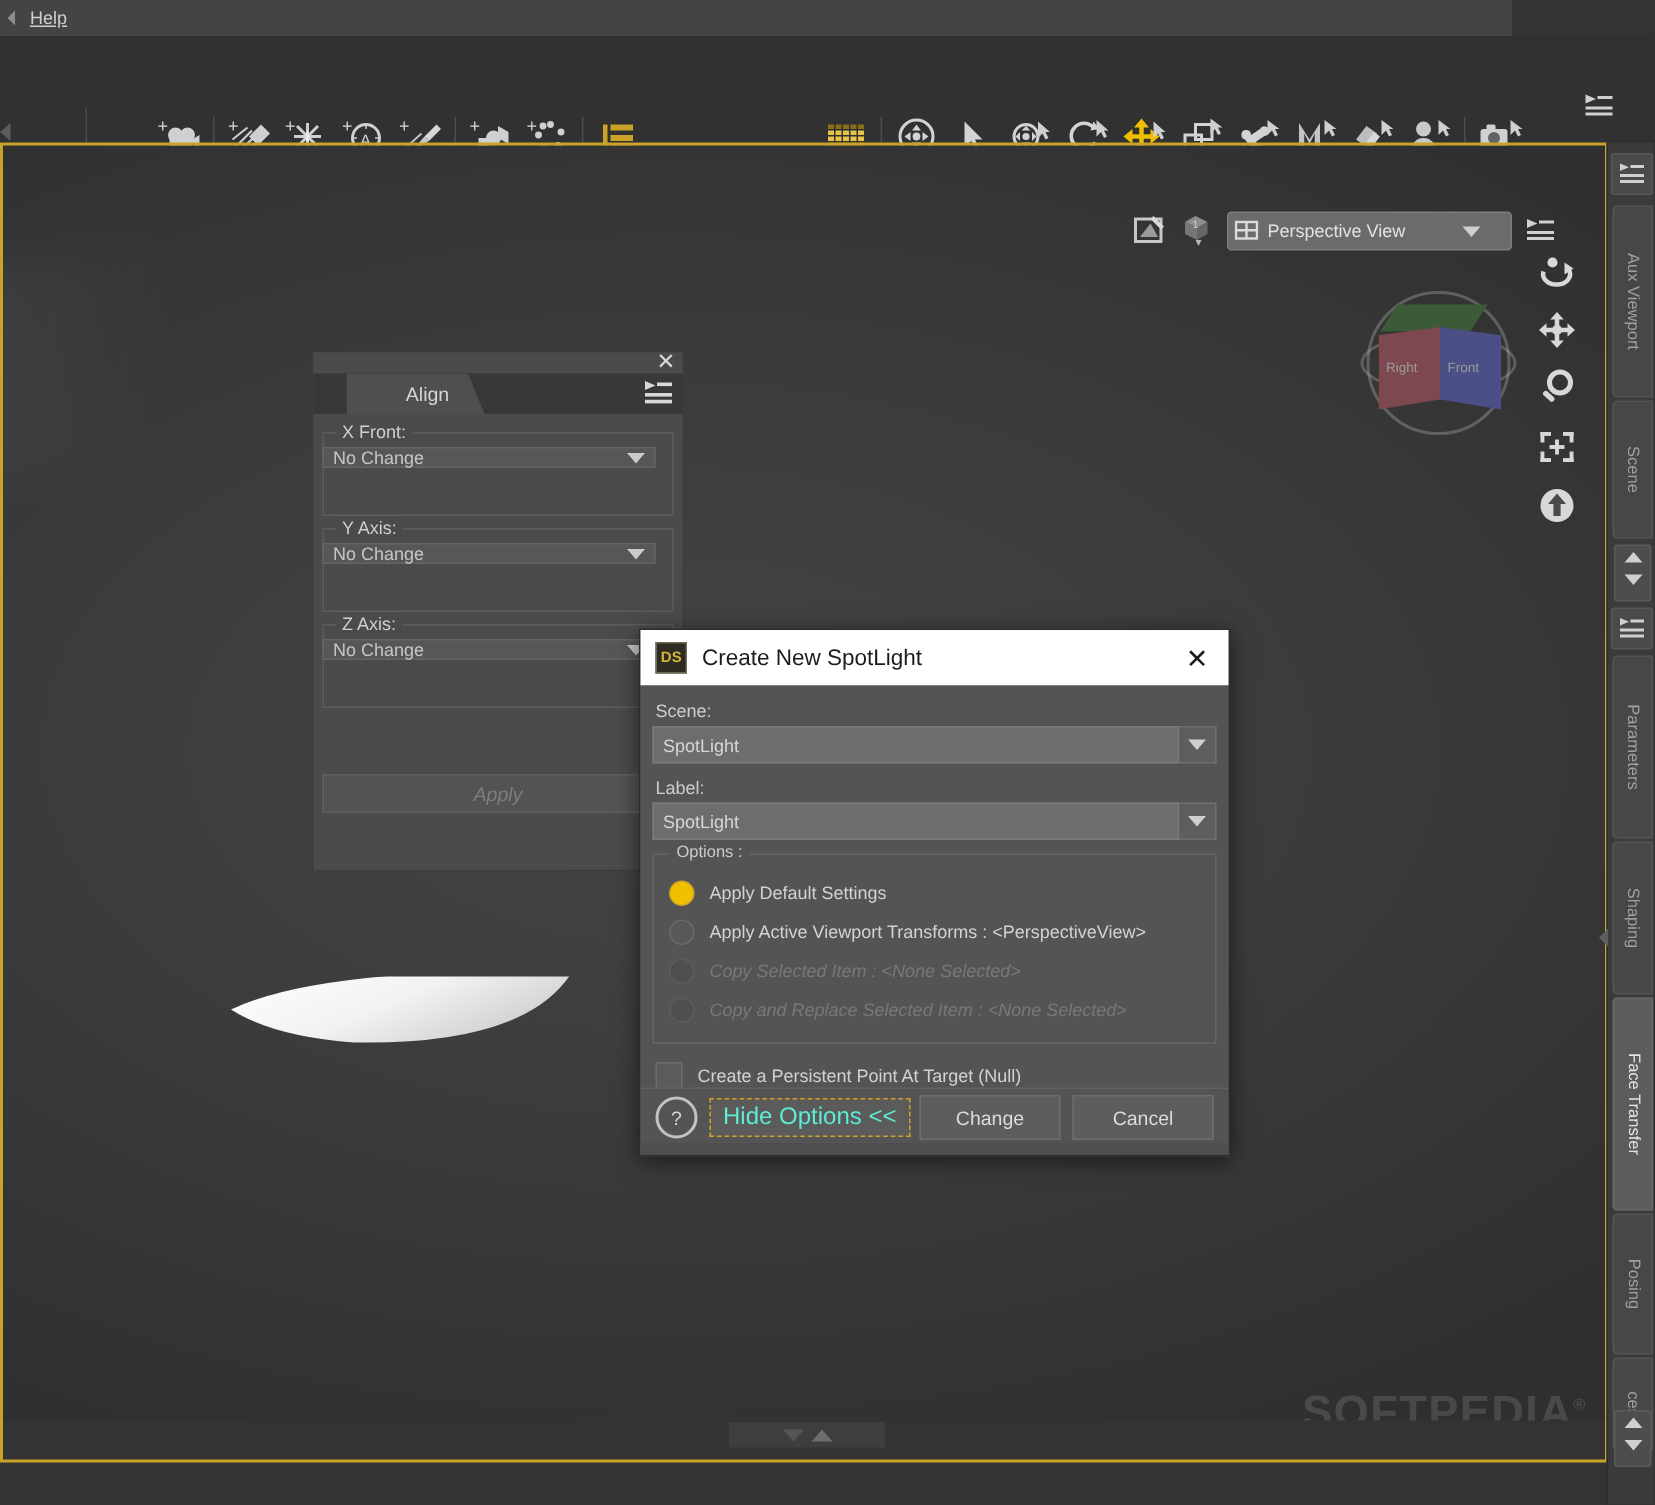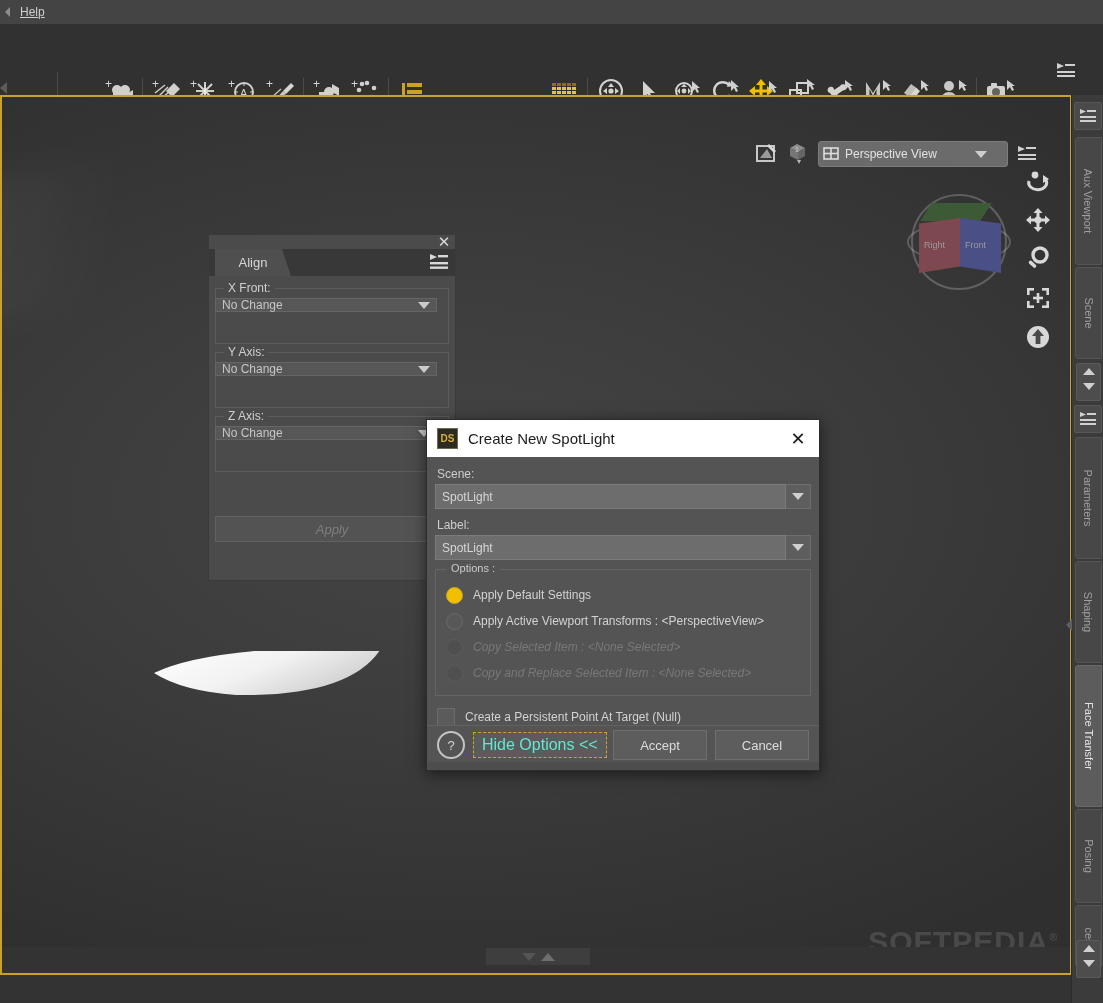--- a/index.html
+++ b/index.html
@@ -6,21 +6,21 @@
   body{
     width:1103px;height:1003px;overflow:hidden;
     background:#3a3a3a;
     font-family:"Liberation Sans", sans-serif;
     font-size:12px;color:#c9c9c9;
     -webkit-font-smoothing:antialiased;
   }
   #app{position:relative;width:1103px;height:1003px;overflow:hidden;background:#333;}
 
   
-  .menubar{position:absolute;left:0;top:0;width:1103px;height:24px;background:#444444;
+  .menubar{position:absolute;left:0;top:0;width:1008px;height:24px;background:#444444;
     border-bottom:1px solid #2f2f2f;display:flex;align-items:center;}
   .menubar .leftgrip{width:10px;height:14px;margin-left:2px;position:relative;}
   .menubar .leftgrip:before{content:"";position:absolute;left:3px;top:2px;width:0;height:0;
     border-top:5px solid transparent;border-bottom:5px solid transparent;border-right:5px solid #8d8d8d;}
   .menuitem{padding:2px 8px;color:#cfcfcf;font-size:12px;}
   .menuitem u{text-decoration:underline;}
 
   
   .toolbar{position:absolute;left:0;top:24px;width:1103px;height:71px;background:#313131;
     border-bottom:1px solid #272727;}
@@ -107,23 +107,23 @@
   .botgrip .up{width:0;height:0;border-left:7px solid transparent;border-right:7px solid transparent;
     border-bottom:8px solid #6d6d6d;}
 
   
   .align-panel{position:absolute;left:208px;top:234px;width:246px;height:345px;
     background:#4b4b4b;border:1px solid #3a3a3a;}
   .ap-topbar{position:absolute;left:0;top:0;width:246px;height:14px;background:#4b4b4b;}
   .ap-close{position:absolute;right:4px;top:0px;width:14px;height:14px;color:#d9d9d9;font-size:15px;
     line-height:13px;text-align:center;}
   .ap-tabrow{position:absolute;left:0;top:14px;width:246px;height:27px;background:#383838;}
-  .ap-tab{position:absolute;left:6px;top:0;width:76px;height:27px;background:#4f4f4f;
+  .ap-tab{position:absolute;left:22px;top:0;width:76px;height:27px;background:#4f4f4f;
     color:#d6d6d6;font-size:13px;display:flex;align-items:center;justify-content:center;
-    clip-path:polygon(0 0,88% 0,100% 100%,0 100%);}
+    clip-path:polygon(0 0,88% 0,100% 100%,0 100%);padding-left:16px;}
   .ap-menuicon{position:absolute;right:6px;top:4px;}
   .ap-body{position:absolute;left:0;top:41px;width:246px;height:303px;background:#4b4b4b;}
   .grp{position:absolute;left:6px;width:234px;border:1px solid #5c5c5c;box-sizing:border-box;}
   .grp-lbl{position:absolute;left:8px;top:-8px;background:#4b4b4b;padding:0 4px;color:#cfcfcf;font-size:12px;}
   .ap-combo{position:absolute;left:6px;width:222px;height:14px;background:#575757;
     border:1px solid #656565;box-sizing:border-box;display:flex;align-items:center;
     padding:0 6px;color:#c6c6c6;font-size:12px;}
   .ap-combo .arr{margin-left:auto;width:0;height:0;border-left:6px solid transparent;
     border-right:6px solid transparent;border-top:7px solid #cbcbcb;}
   .ap-apply{position:absolute;left:6px;top:240px;width:234px;height:26px;background:#535353;
@@ -693,21 +693,21 @@
       </div>
     </div>
 
     <div class="dlg-sep"></div>
     <div class="btnrow">
       <div class="helpbtn">?</div>
       <div class="hidebtn">
         <span>Hide Options &lt;&lt;</span>
       </div>
       <div class="dlgbtn" style="margin-left:auto;margin-right:8px;">
-        <span>Accept</span>
+        <span>Change</span>
       </div>
       <div class="dlgbtn">
         <span>Cancel</span>
       </div>
     </div>
     <div class="dlg-footer"></div>
   </div>
 
 </div>
 

